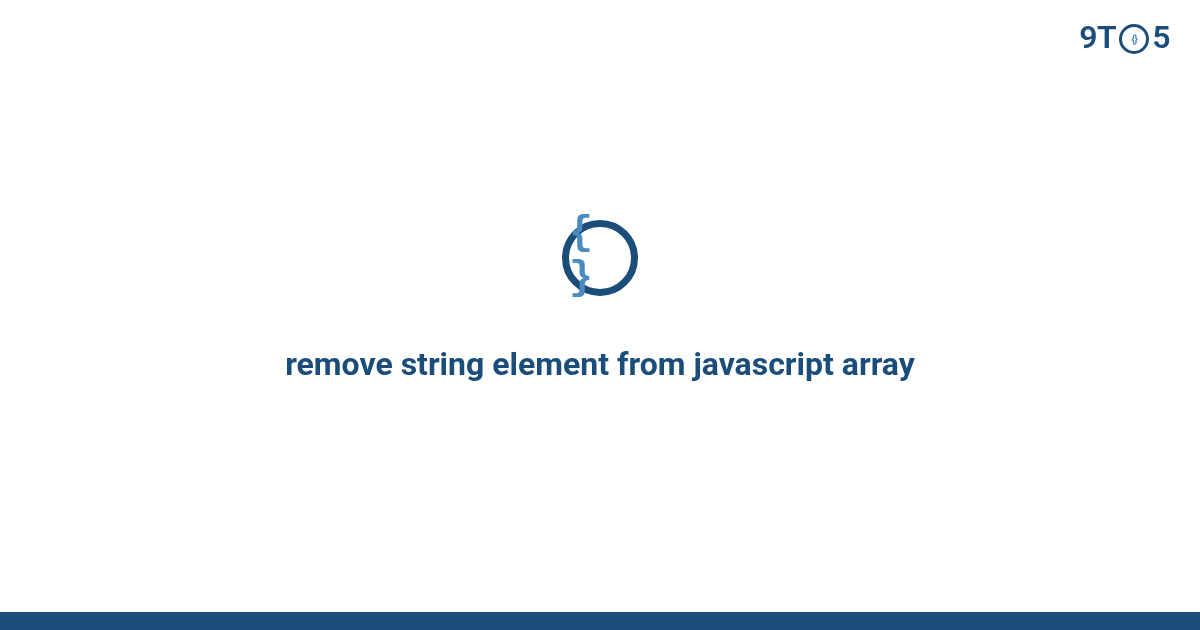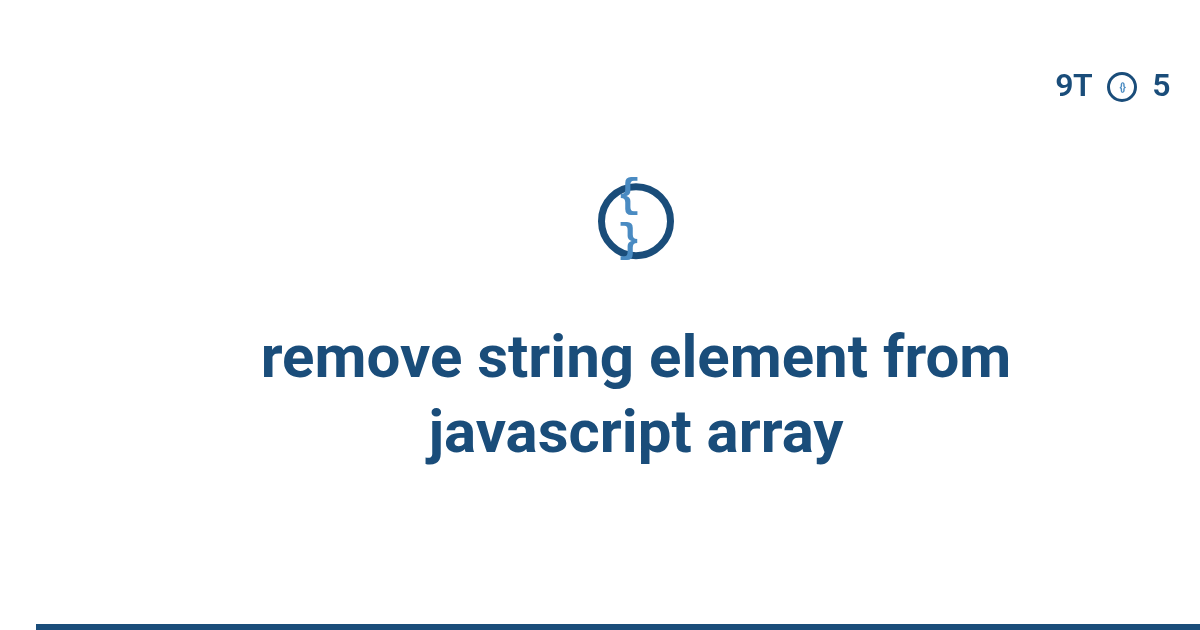--- a/index.html
+++ b/index.html
@@ -1,16 +1,16 @@
 <!DOCTYPE html>
 <html><head>
   <meta charset="utf-8">
   <style>
     * {
-      margin: 12px;
+      margin: 0;
       padding: 0;
       box-sizing: border-box;
     }
     body {
       width: 1200px;
       height: 630px;
       background: #ffffff;
       font-family: -apple-system, BlinkMacSystemFont, "Segoe UI", Roboto, Helvetica, Arial, sans-serif;
       position: relative;
       overflow: hidden;
@@ -76,21 +76,21 @@
     .braces {
       font-size: 40px;
       font-weight: 700;
       color: #4a8bc2;
       font-family: "Courier New", monospace;
       letter-spacing: -2px;
       position: relative;
       top: -2px;
     }
     .title {
-      font-size: 60px;
+      font-size: 32px;
       font-weight: 700;
       color: #1a4d7a;
       text-align: center;
       line-height: 1.25;
       max-width: 900px;
       padding: 0 40px;
     }
     .footer-bar {
       position: absolute;
       bottom: 0;

